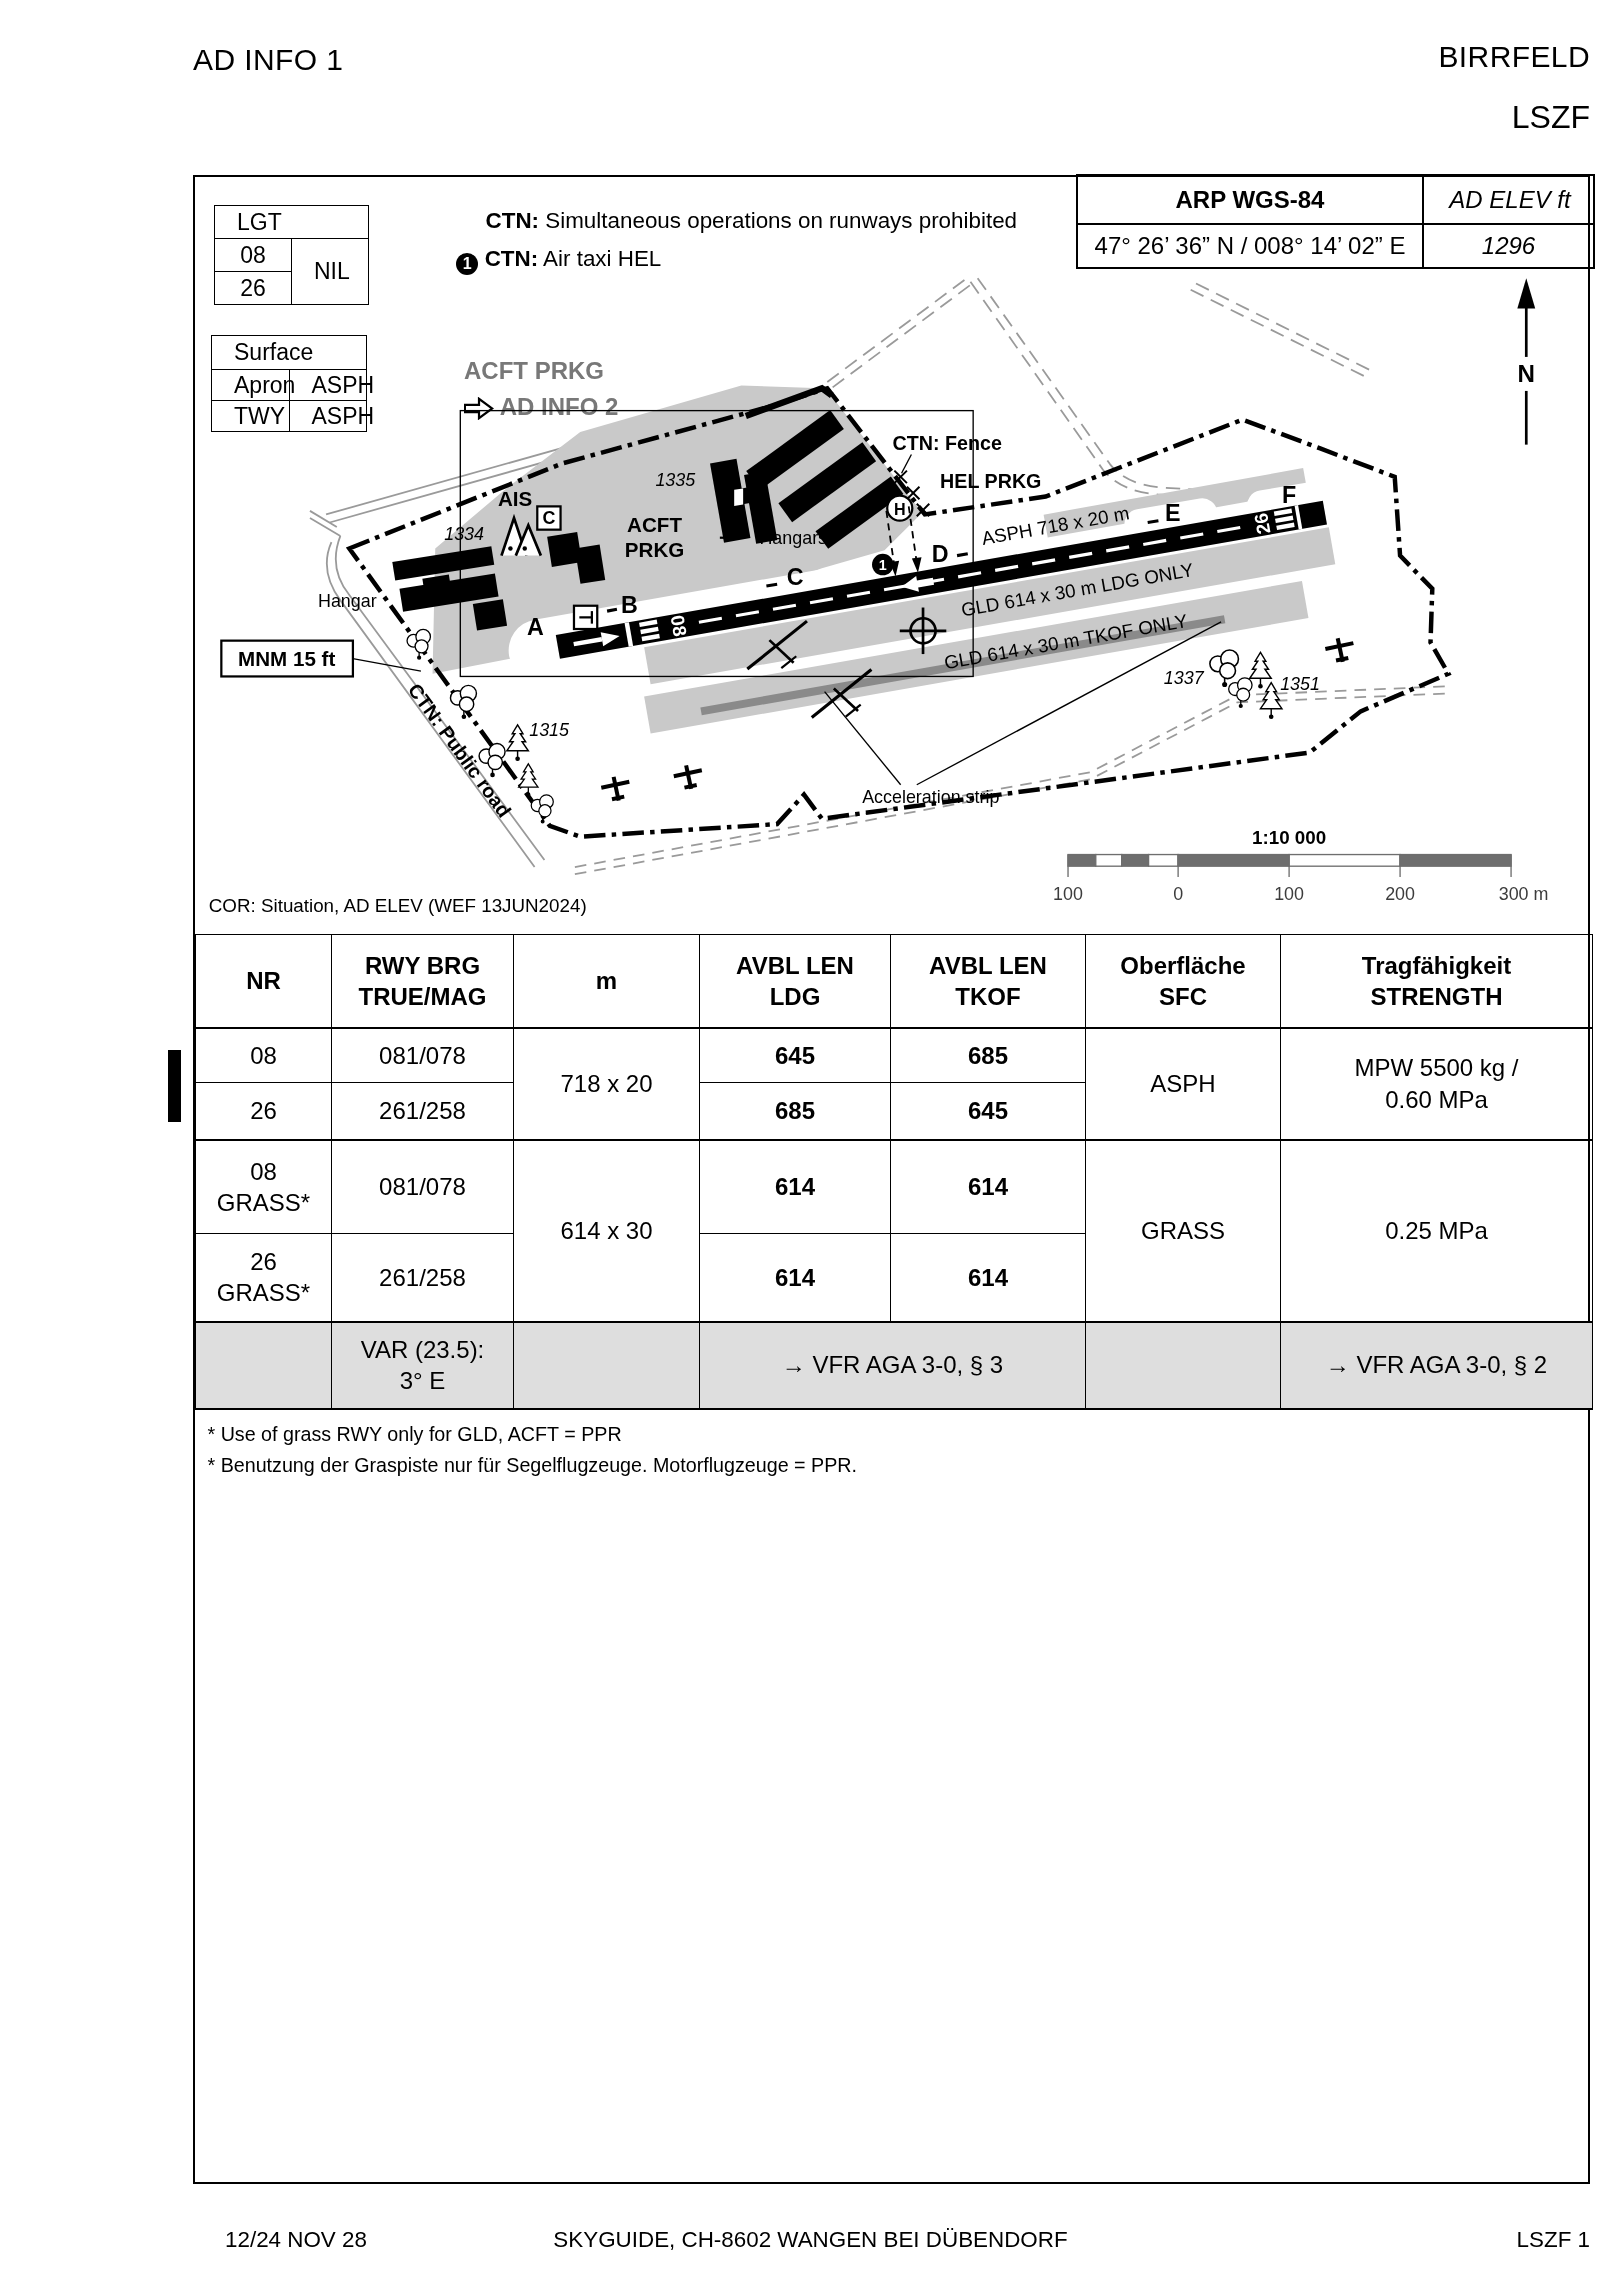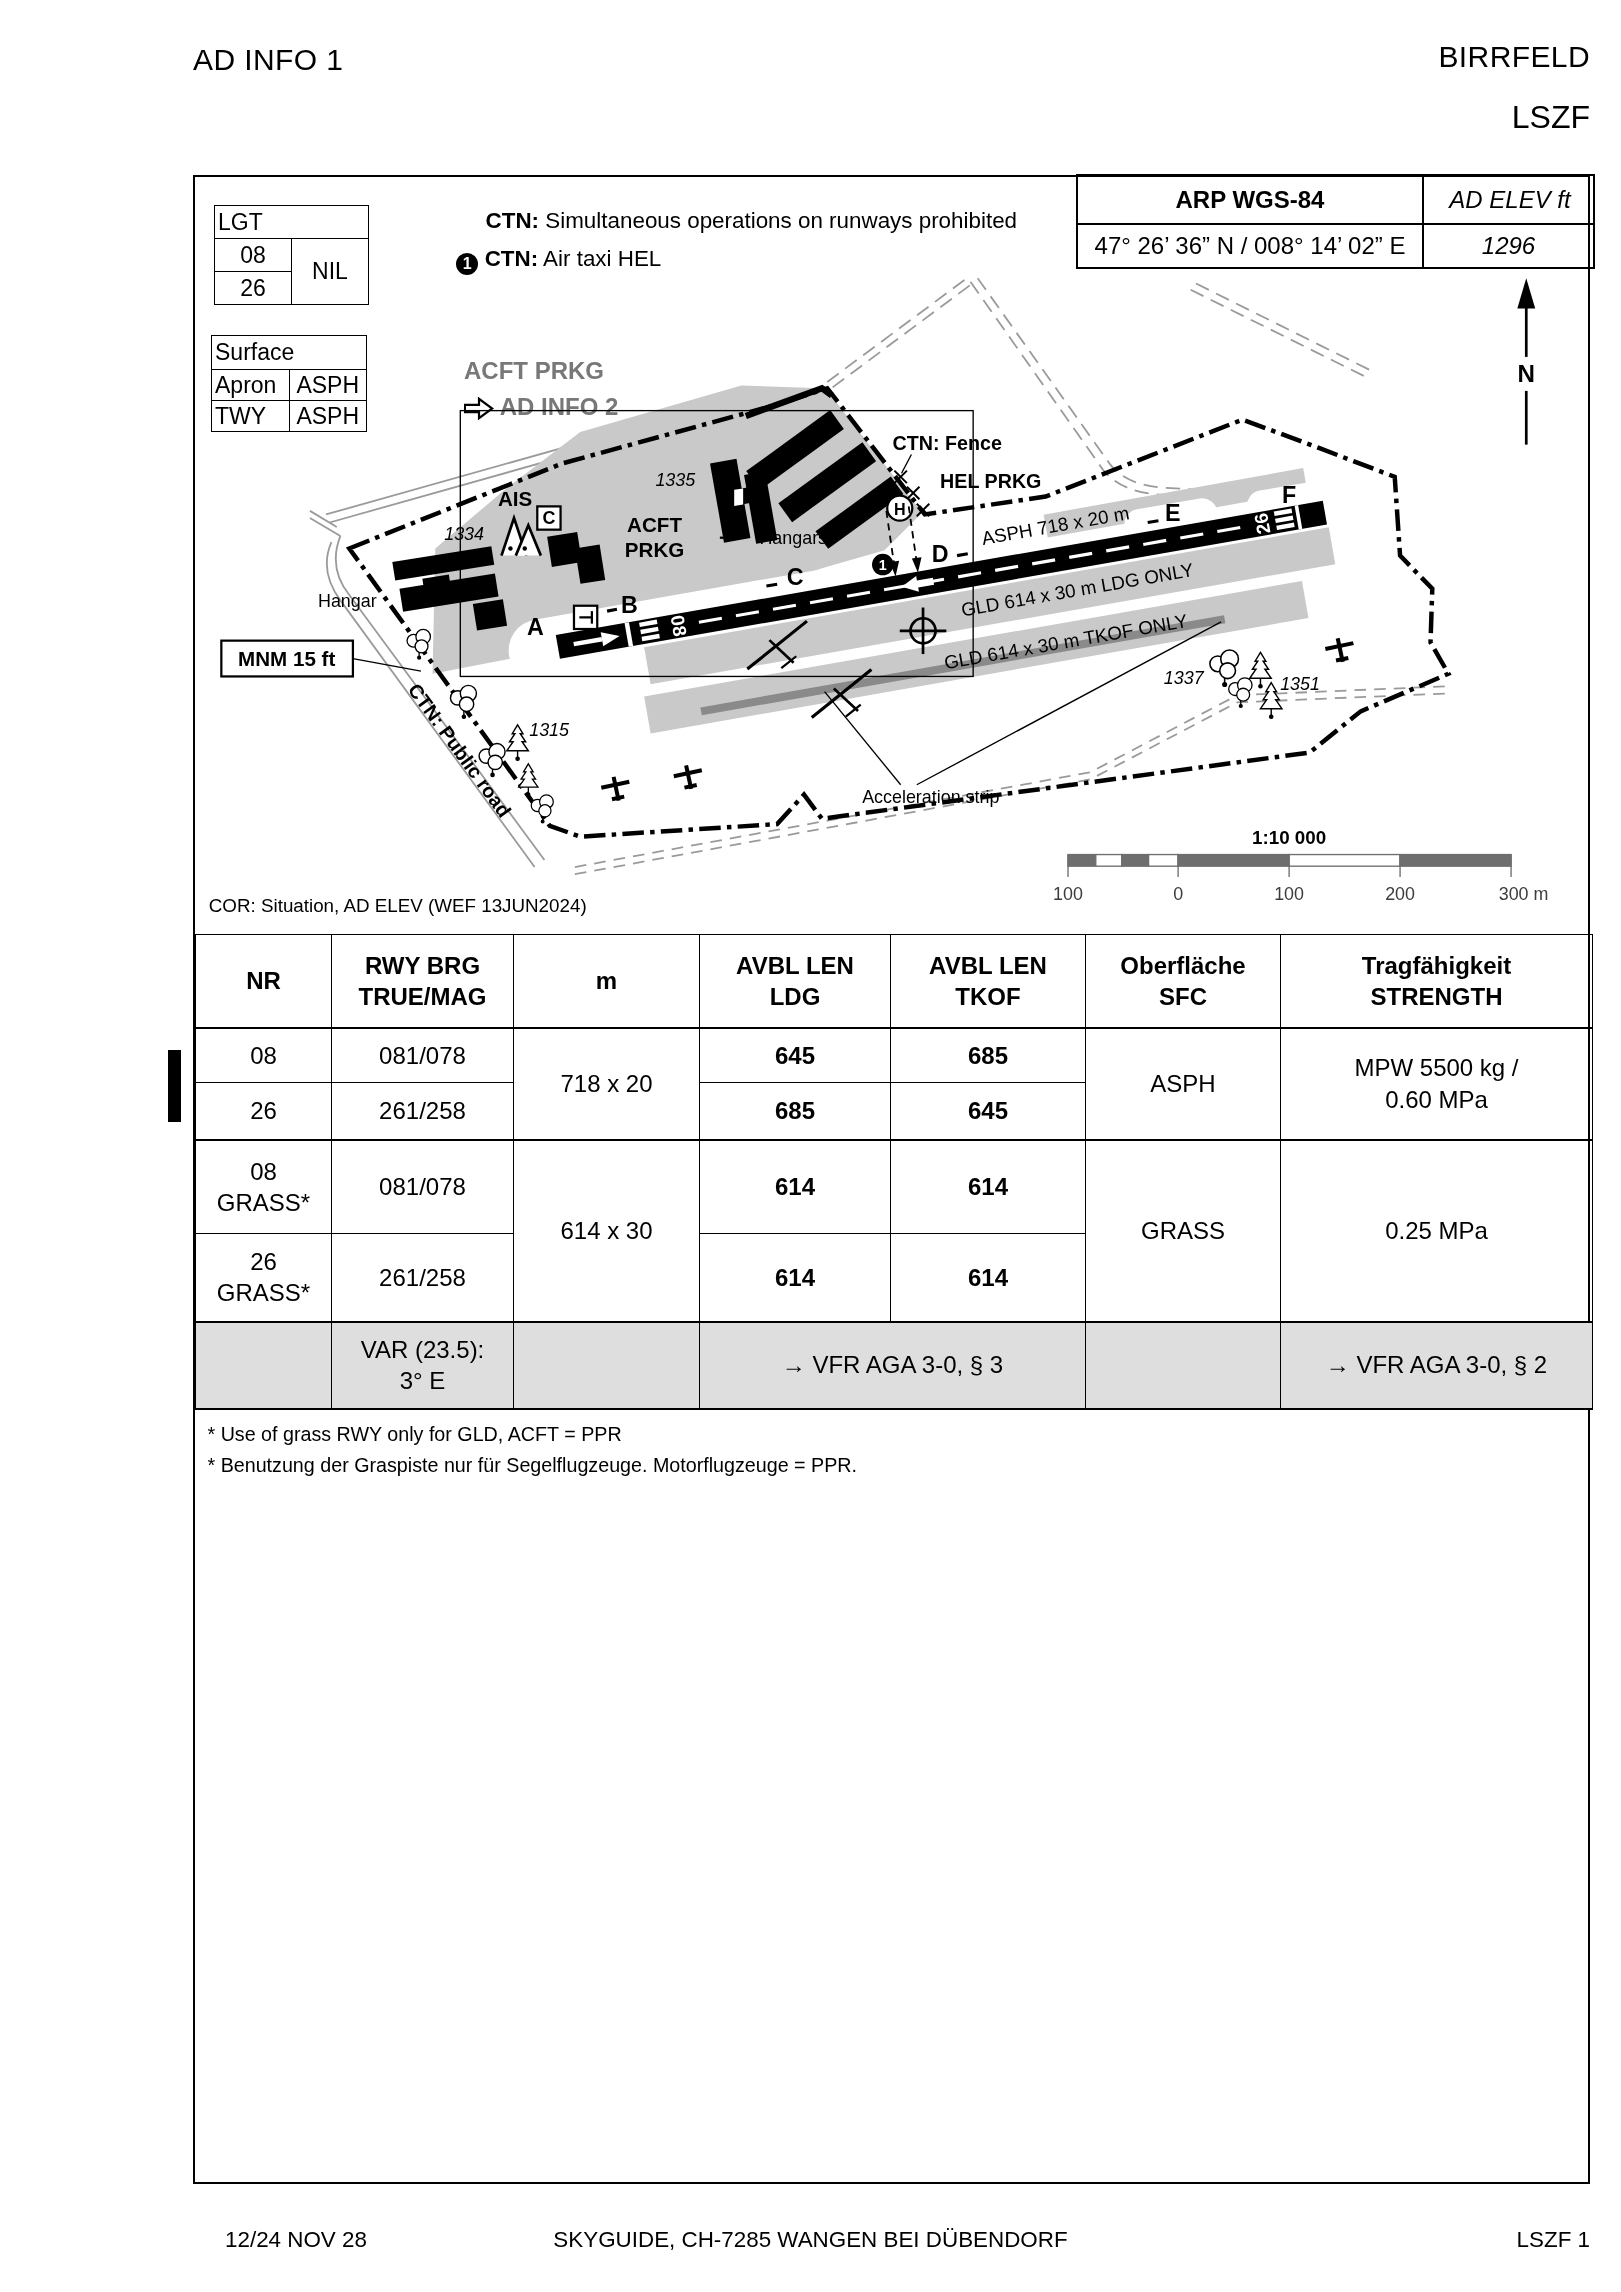--- a/index.html
+++ b/index.html
@@ -11,21 +11,21 @@
   
   .pgtitle{font-size:30px;letter-spacing:0.4px;}
   .pgsub{font-size:32px;}
   .pgfoot{font-size:22.4px;}
   
   #frame{position:absolute;left:193px;top:175px;width:1397px;height:2009px;
          border:2.7px solid #000;box-sizing:border-box;}
   
   .minitbl{position:absolute;border-collapse:collapse;table-layout:fixed;}
   .minitbl td{border:1.8px solid #000;font-size:23px;text-align:center;vertical-align:middle;
-              padding:0 3px;white-space:nowrap;}
+              padding:0 22px;white-space:nowrap;}
   .ctnline{font-size:22.4px;white-space:nowrap;line-height:38px;}
   .disc{display:inline-block;width:22.4px;height:22.4px;border-radius:50%;background:#000;color:#fff;
         font-size:16px;font-weight:bold;text-align:center;line-height:22.4px;vertical-align:-2.7px;}
   .graylbl{color:#787878;font-weight:bold;font-size:24px;line-height:36px;white-space:nowrap;}
   
   #arpbox{position:absolute;left:881px;top:-2.7px;width:519px;border-collapse:collapse;table-layout:fixed;}
   #arpbox td{border:2.2px solid #000;font-size:24px;vertical-align:middle;padding:0 9px;white-space:nowrap;}
   #arpbox tr{height:49px;}
   
   #rwytbl{border-collapse:collapse;table-layout:fixed;width:1397px;}
@@ -449,16 +449,16 @@
       </tbody>
         </table>
       <div class="fnotes">
         <div>* Use of grass RWY only for GLD, ACFT = PPR</div>
         <div>* Benutzung der Graspiste nur für Segelflugzeuge. Motorflugzeuge = PPR.</div>
       </div>
     </div>
   </div>
 
   <div class="abs pgfoot" style="left:193px;top:2227px;margin-left:32px;">12/24 NOV 28</div>
-  <div class="abs pgfoot" style="left:0;top:2227px;width:1621px;text-align:center;">SKYGUIDE, CH-7285 WANGEN BEI DÜBENDORF</div>
+  <div class="abs pgfoot" style="left:0;top:2227px;width:1621px;text-align:center;">SKYGUIDE, CH-8602 WANGEN BEI DÜBENDORF</div>
   <div class="abs pgfoot" style="right:31px;top:2227px;">LSZF 1</div>
 </div>
 
 
 </body></html>

